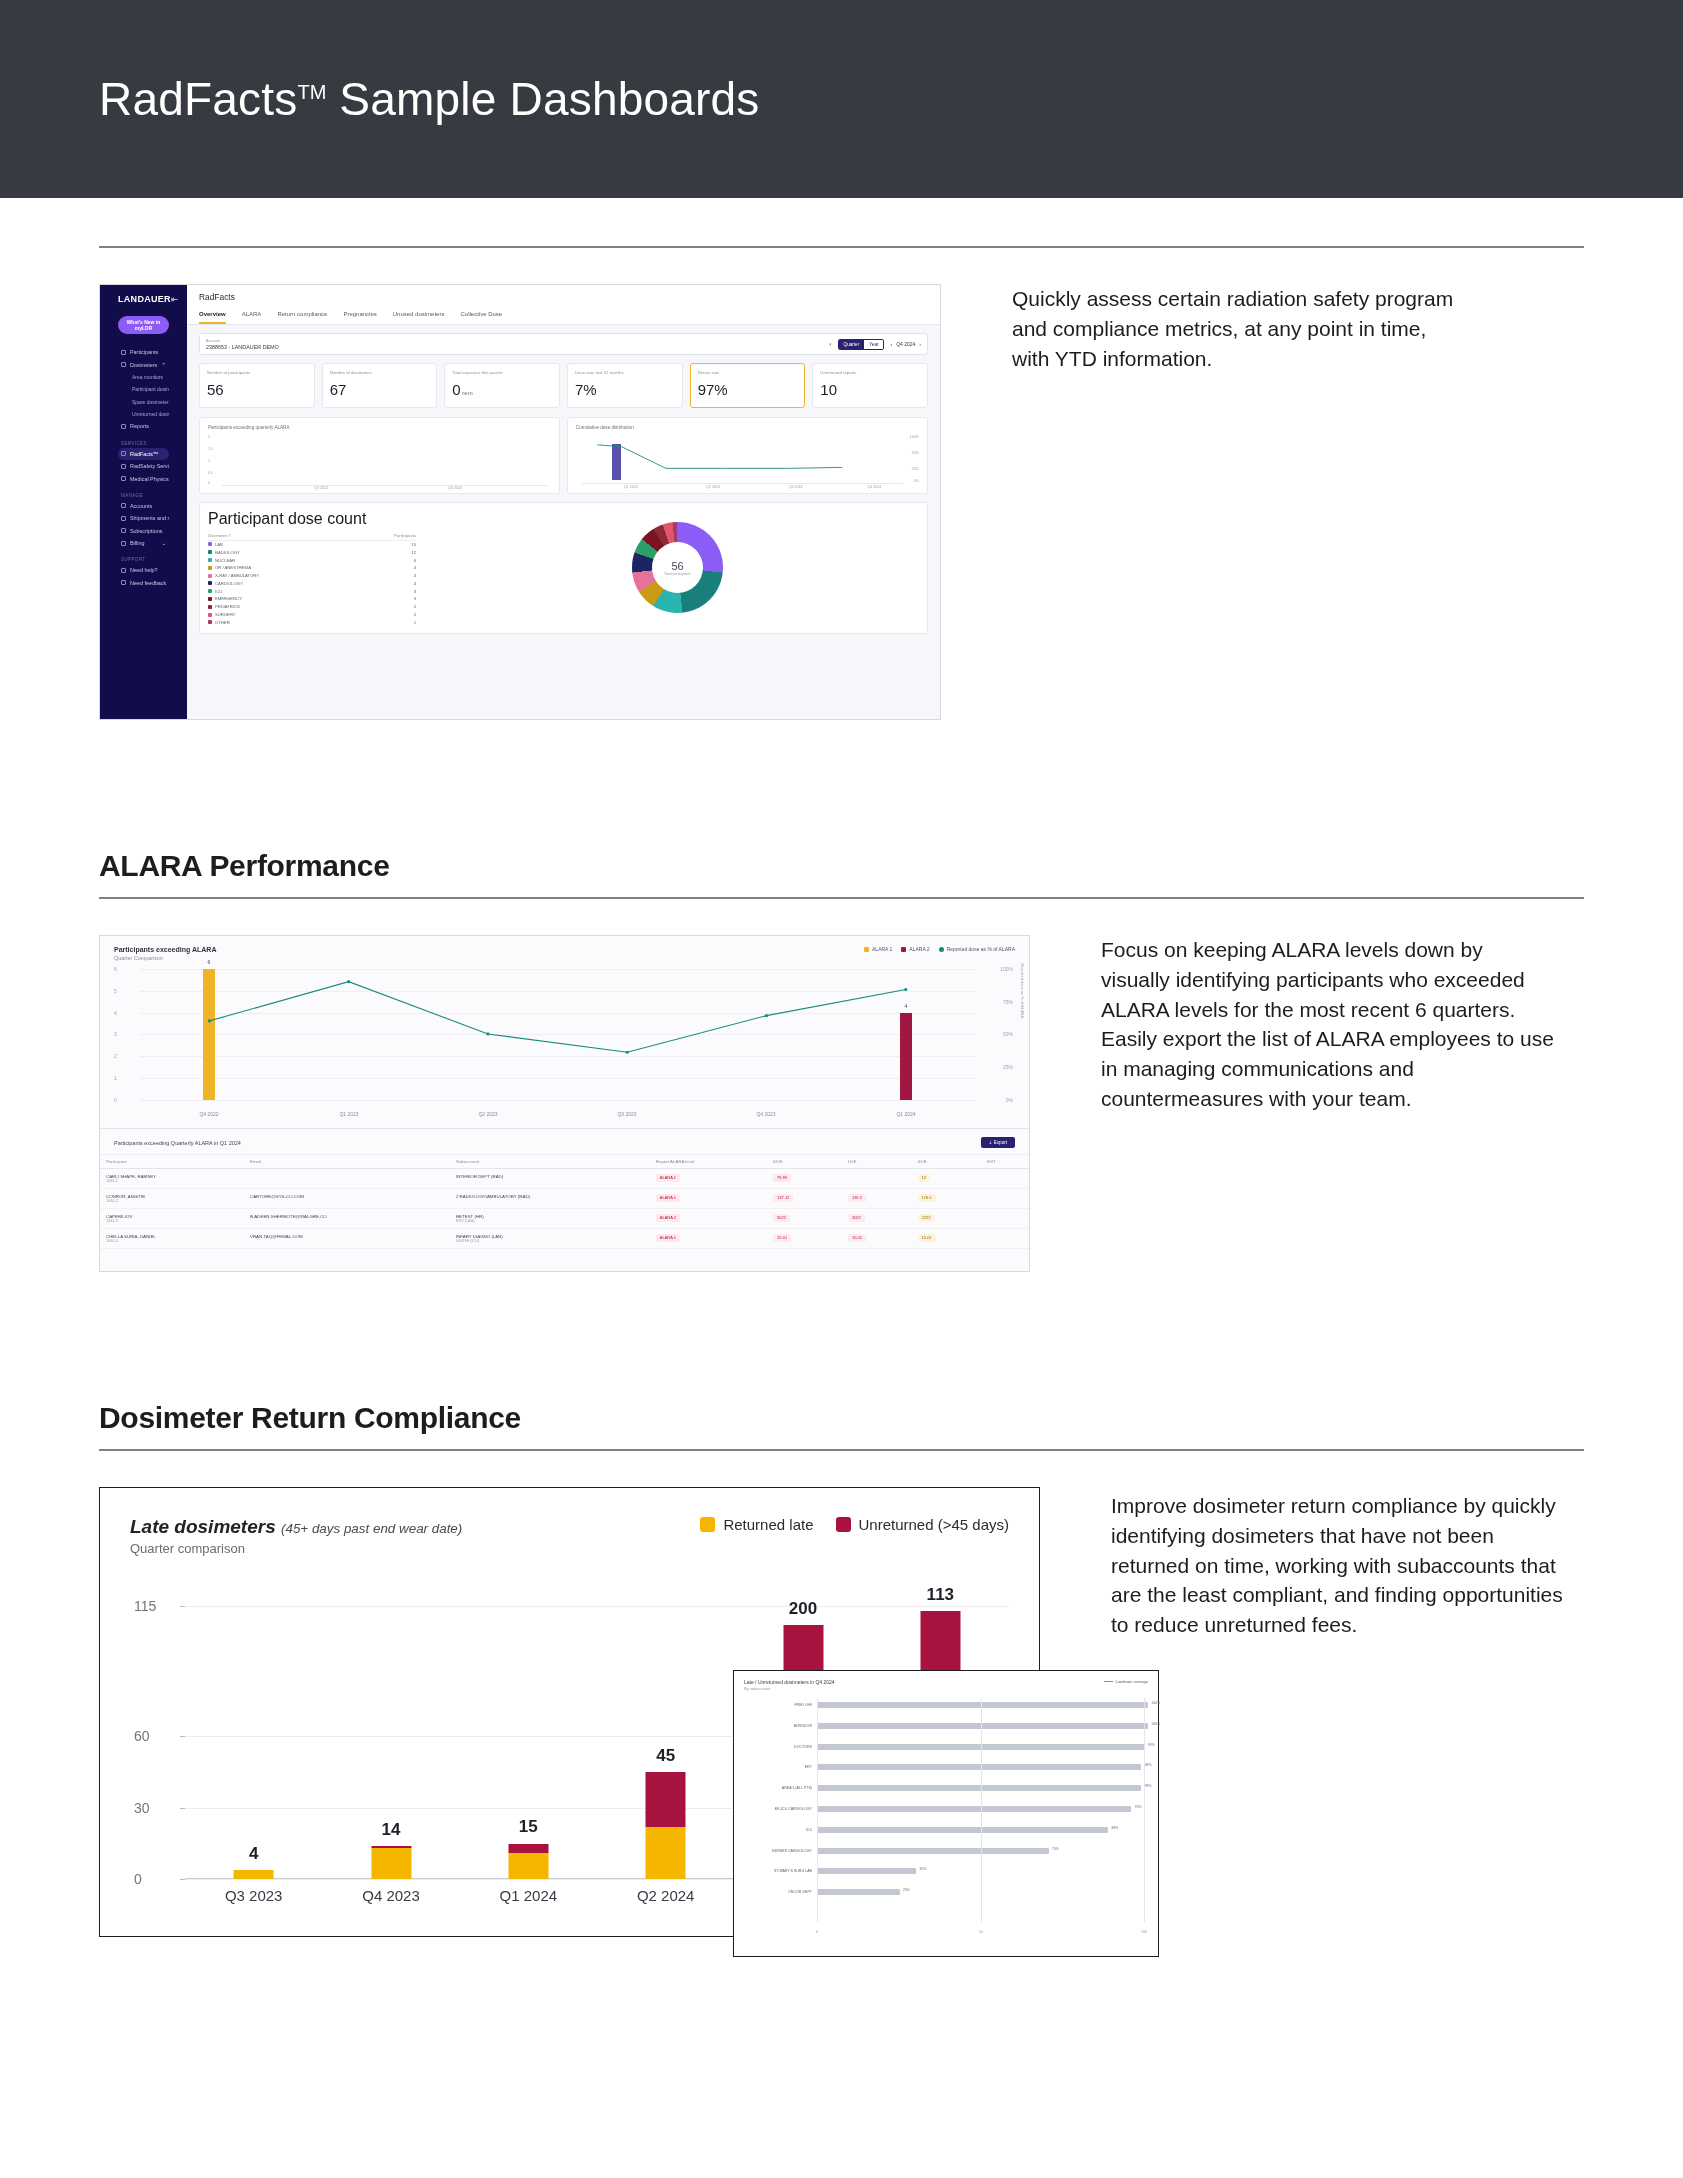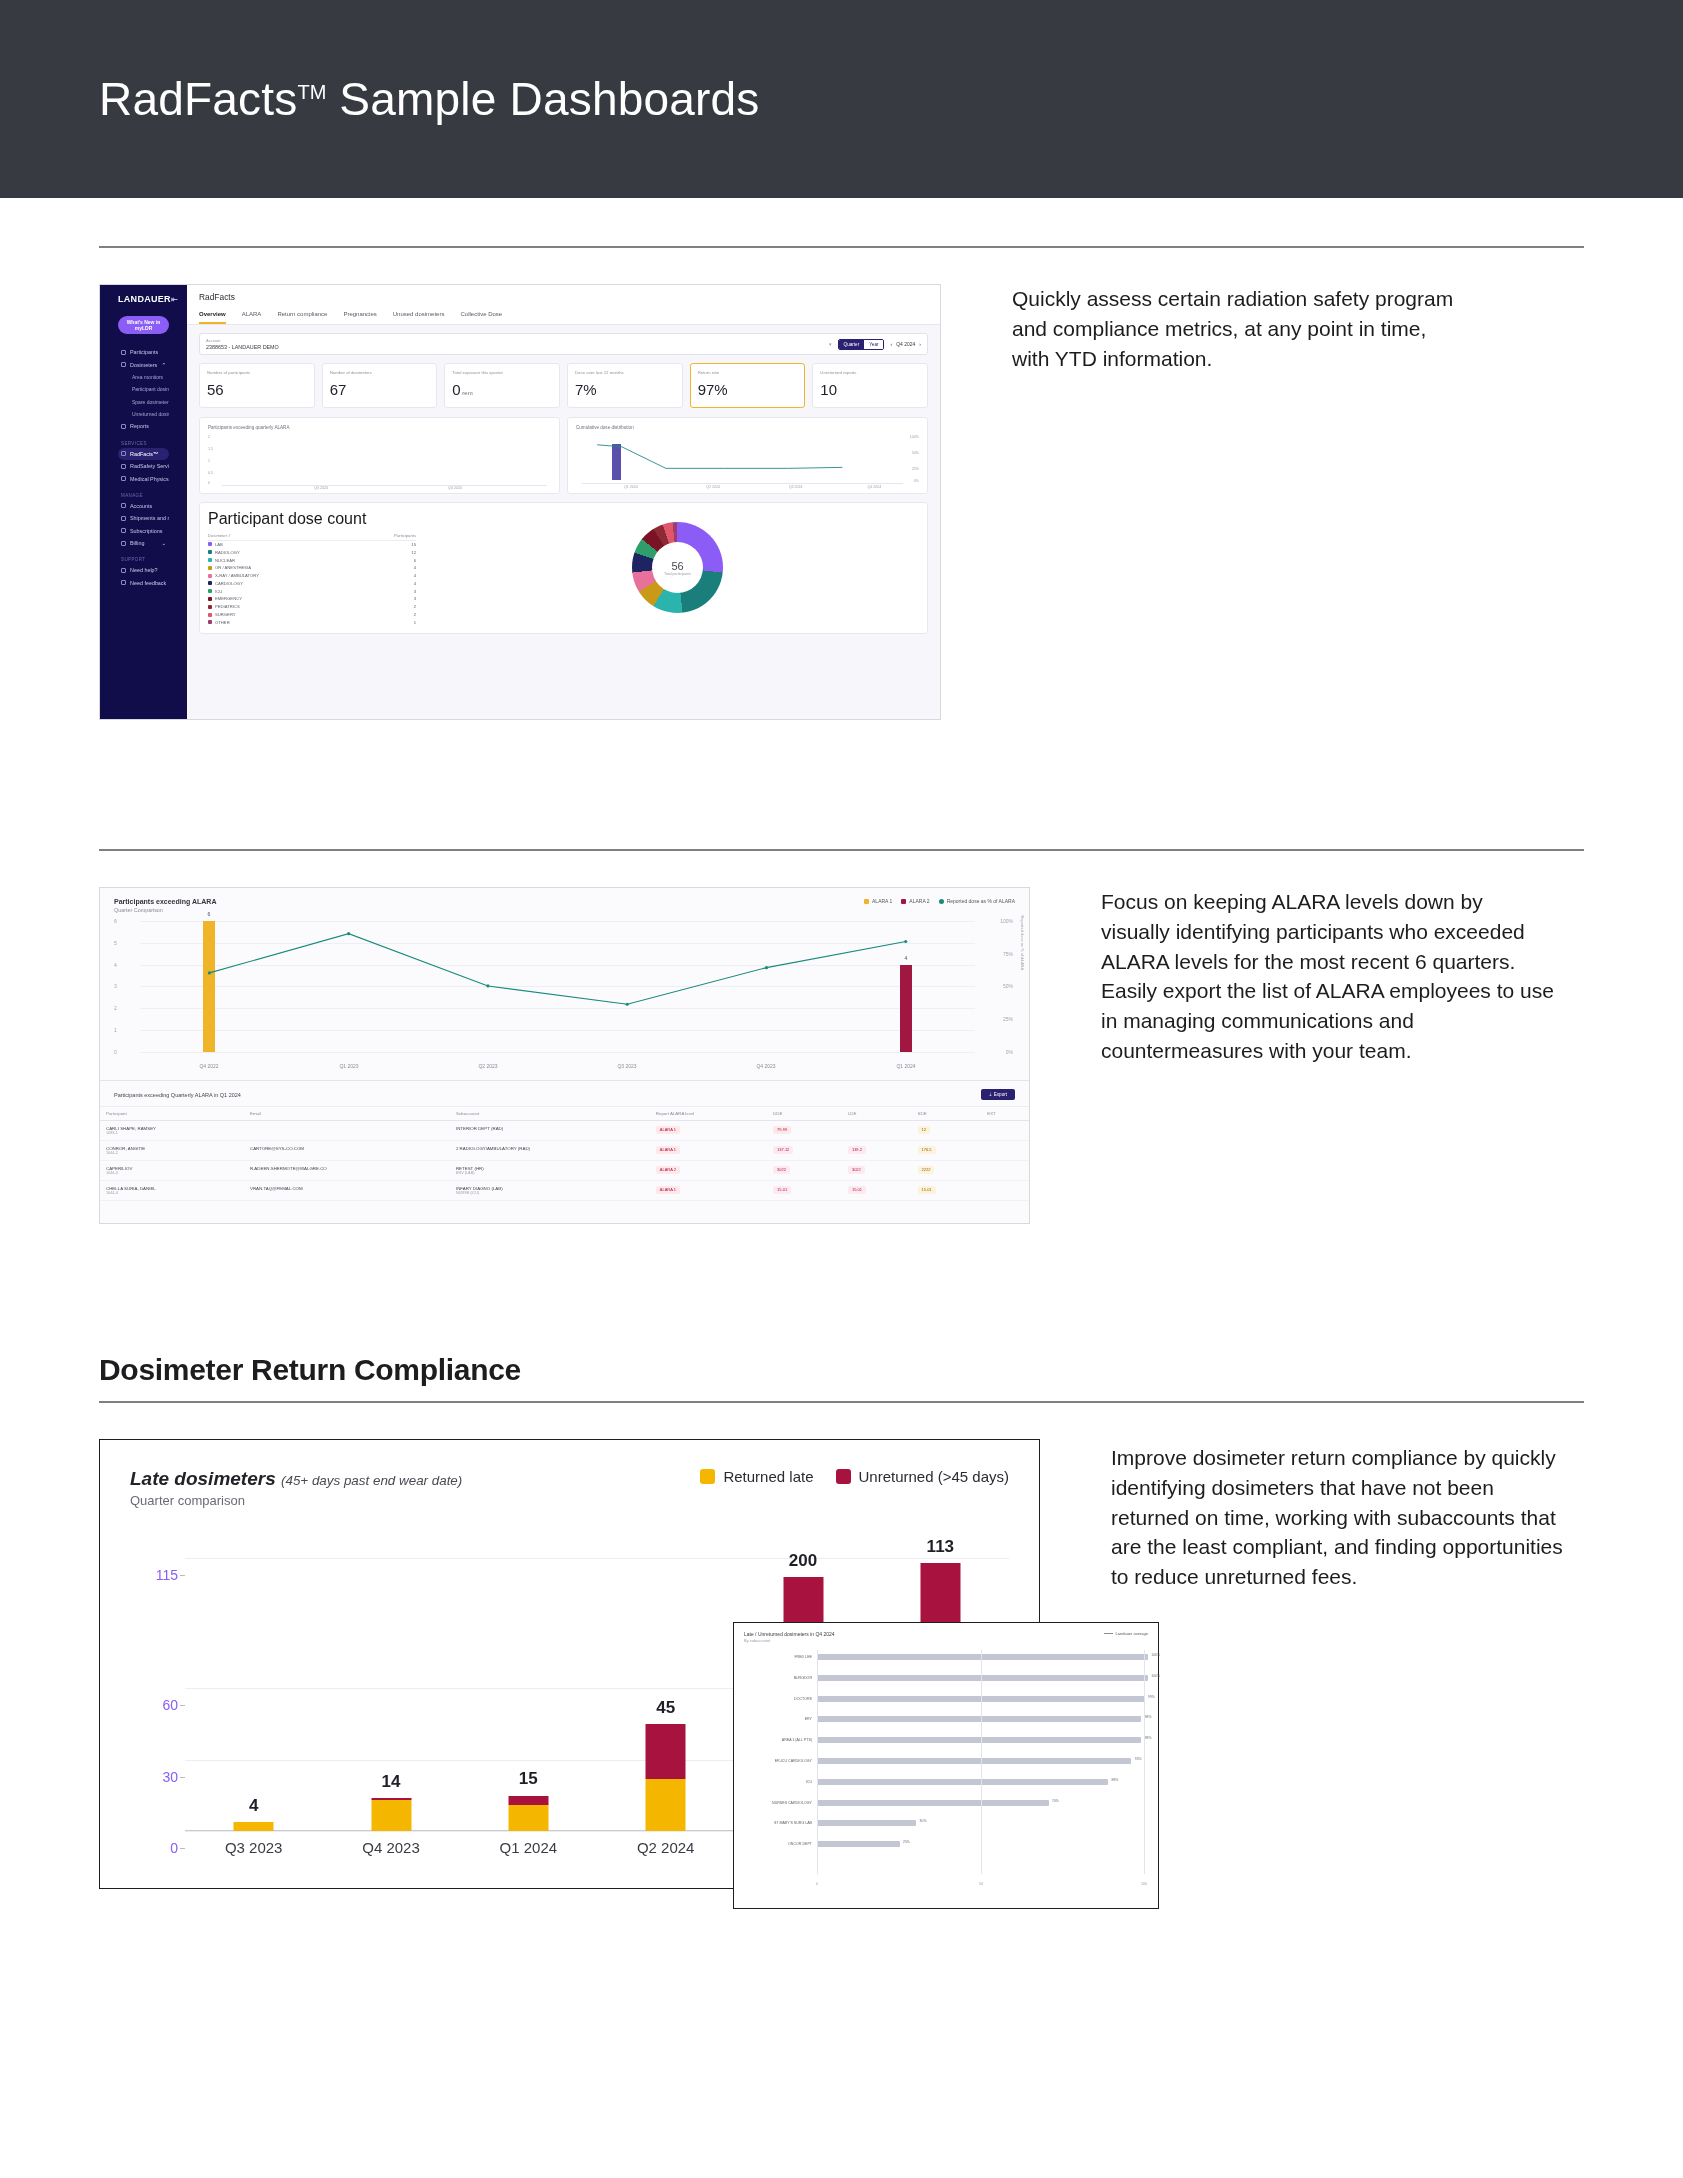--- a/index.html
+++ b/index.html
@@ -277,22 +277,22 @@
   .d-title { font-size: 19px; font-weight: 700; color: #222228; font-style: italic; }
   .d-title .paren { font-weight: 400; font-size: 13.4px; color: #4a4a52; }
   .d-sub { font-size: 13px; color: #6b6b76; margin-top: 3px; }
   .d-legend { display: flex; gap: 22px; font-size: 15px; color: #2b2b33; align-items: center; }
   .d-legend .li { display: flex; align-items: center; gap: 8px; }
   .d-legend .sw { width: 15px; height: 15px; border-radius: 3px; }
 
   .d-plot { position: relative; height: 297px; margin-top: 26px; margin-left: 55px; }
   .d-gl { position: absolute; left: 0; right: 0; height: 1px; background: #eceCF1; }
   .d-yt {
-    position: absolute; left: -51px; font-size: 14px; color: #8b5cf6;
-    transform: translateY(-50%); width: 44px; text-align: right; margin-top: 17px;
+    position: absolute; left: -51px; font-size: 14px; color: #737373;
+    transform: translateY(-50%); width: 44px; 
   }
   .d-yt::after {
     content: ""; position: absolute; right: -7px; top: 50%;
     width: 5px; height: 1px; background: #b9b9c4;
   }
   .d-col {
     position: absolute; bottom: 0; width: 111px; transform: translateX(-50%);
     display: flex; flex-direction: column; justify-content: flex-end;
   }
   .d-seg { width: 40px; margin: 0 auto; }
@@ -608,20 +608,21 @@
           </div>
         </div>
       </div>
     </div>
 
     <div class="blurb">Quickly assess certain radiation safety program and compliance metrics, at any point in time, with YTD information.</div>
   </div>
 </div>
 
 <div class="section sec-alara">
+  <div class="section-title">ALARA Performance</div>
   <div class="section-rule"></div>
   <div class="section-body">
 
     <div class="shot2">
       <div class="a-card">
         <div class="a-head">
           <div>
             <div class="a-title">Participants exceeding ALARA</div>
             <div class="a-sub">Quarter Comparison</div>
           </div>

